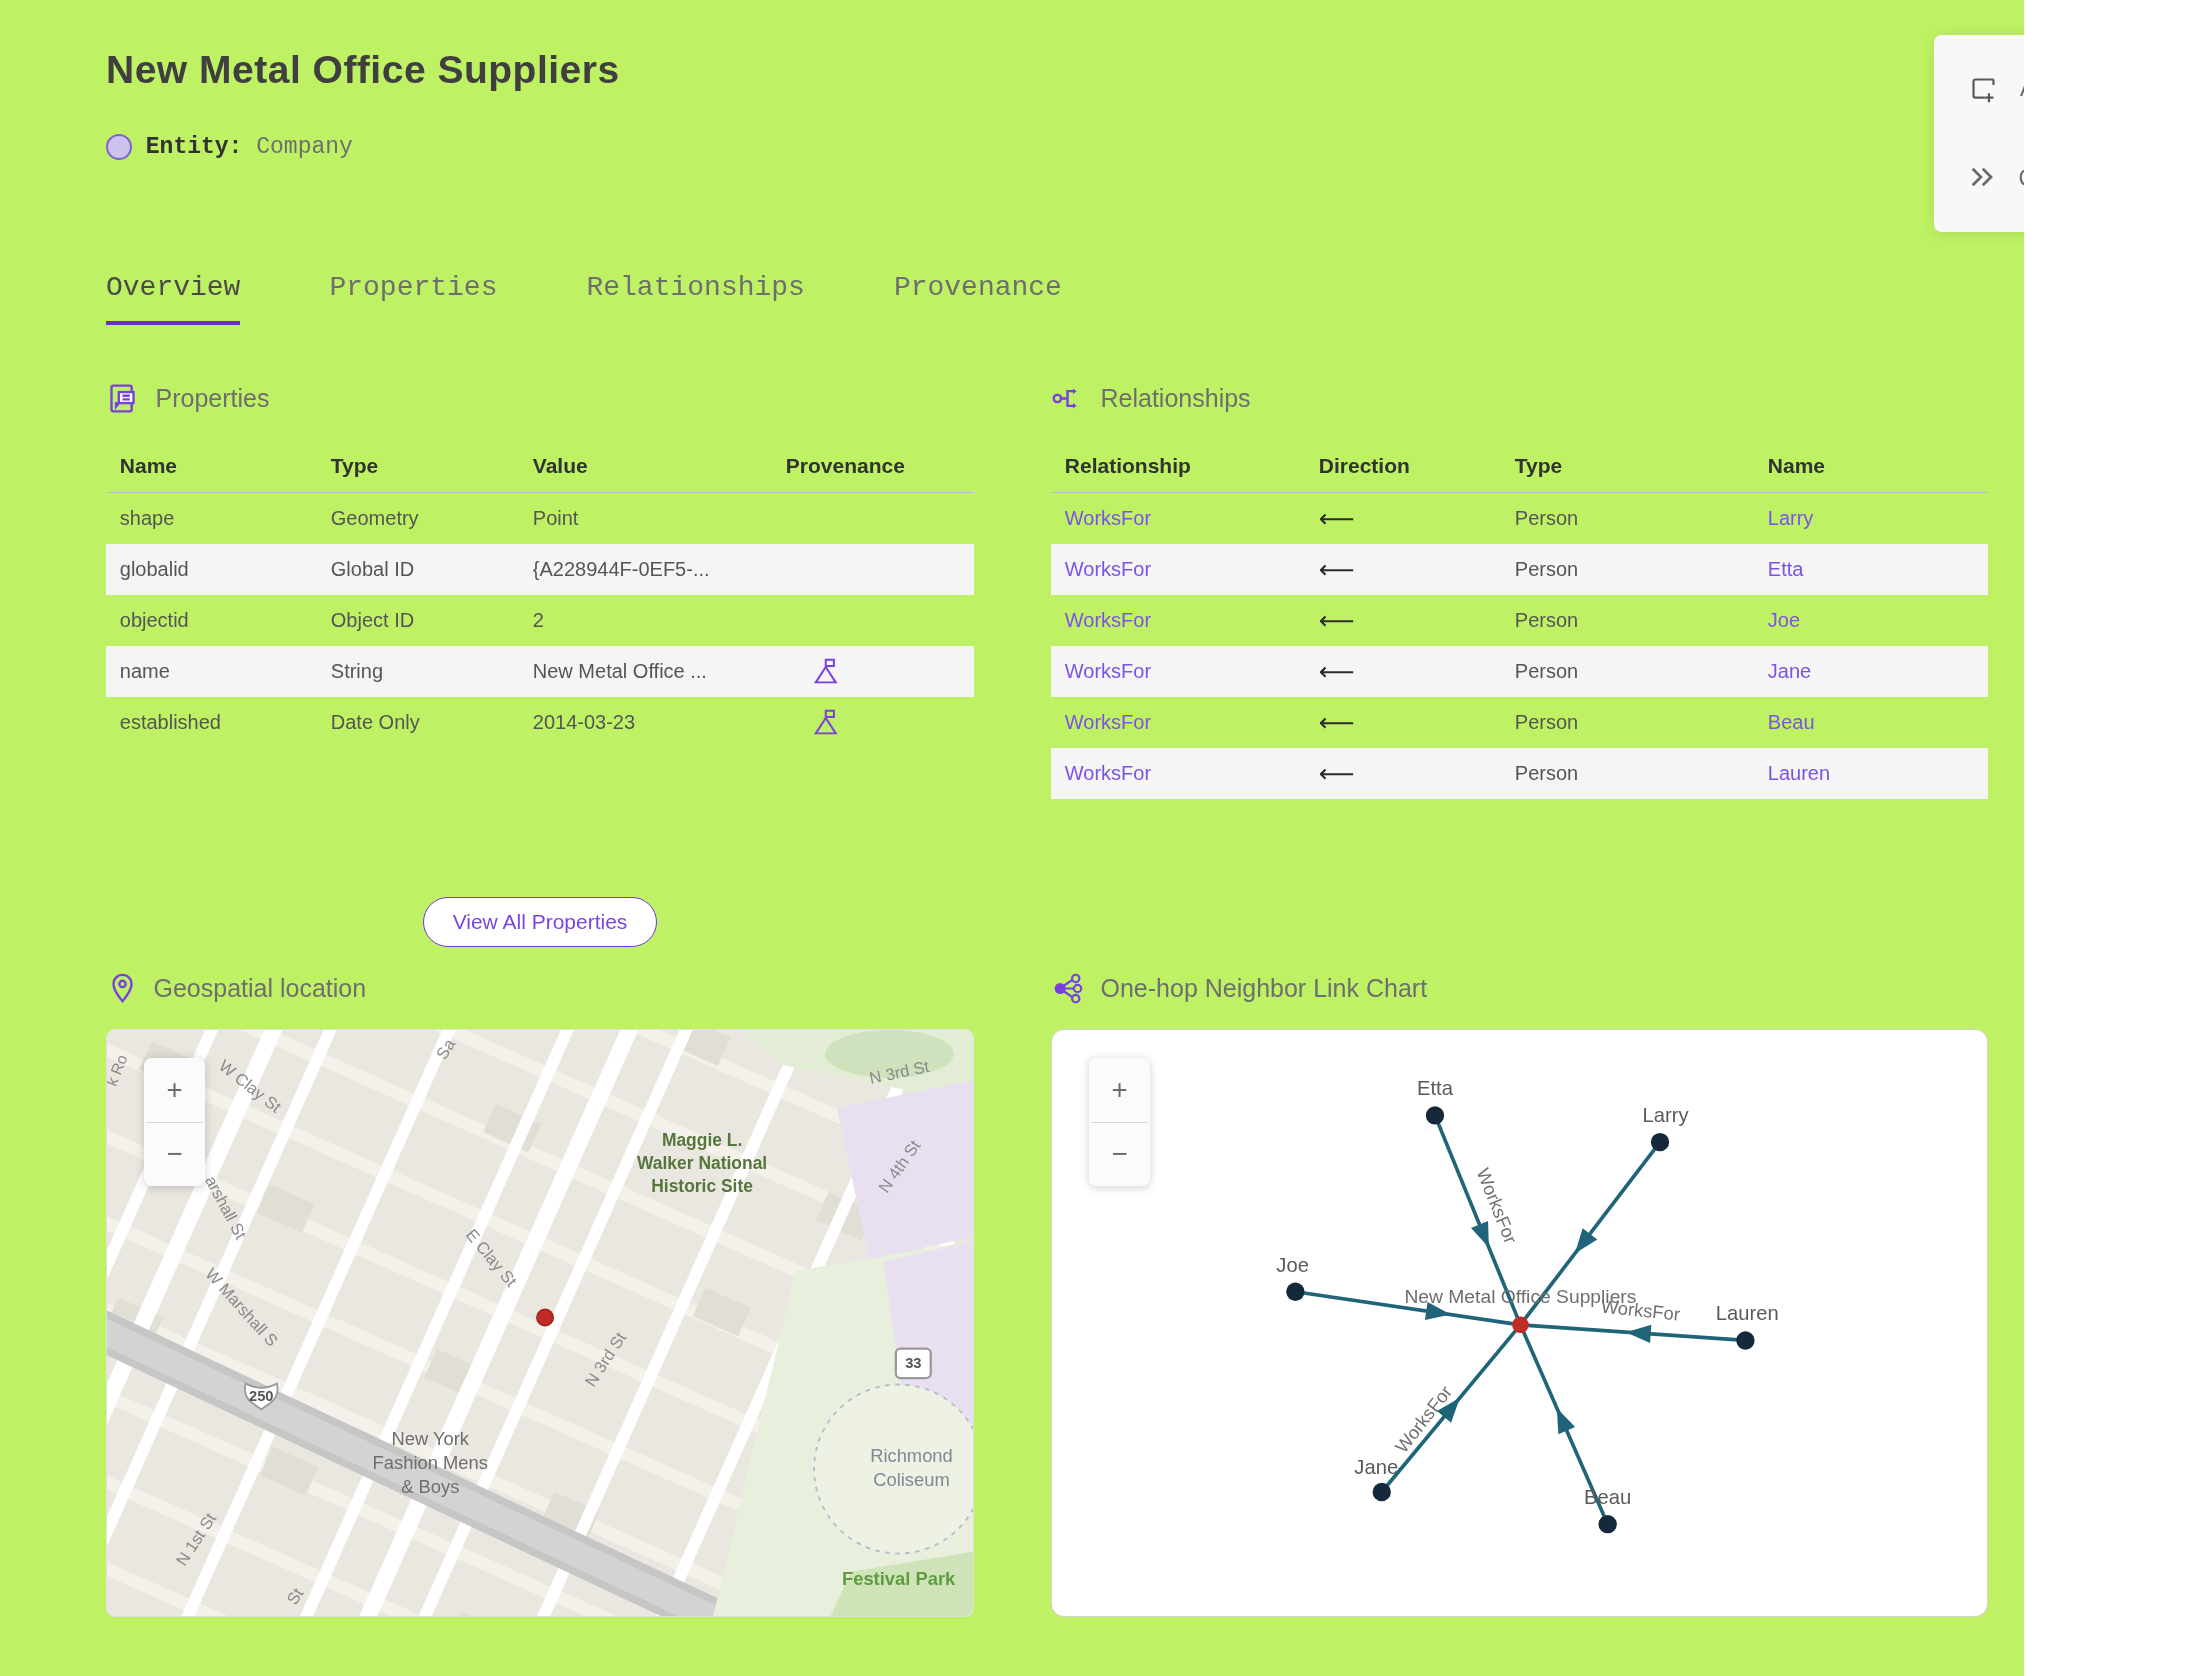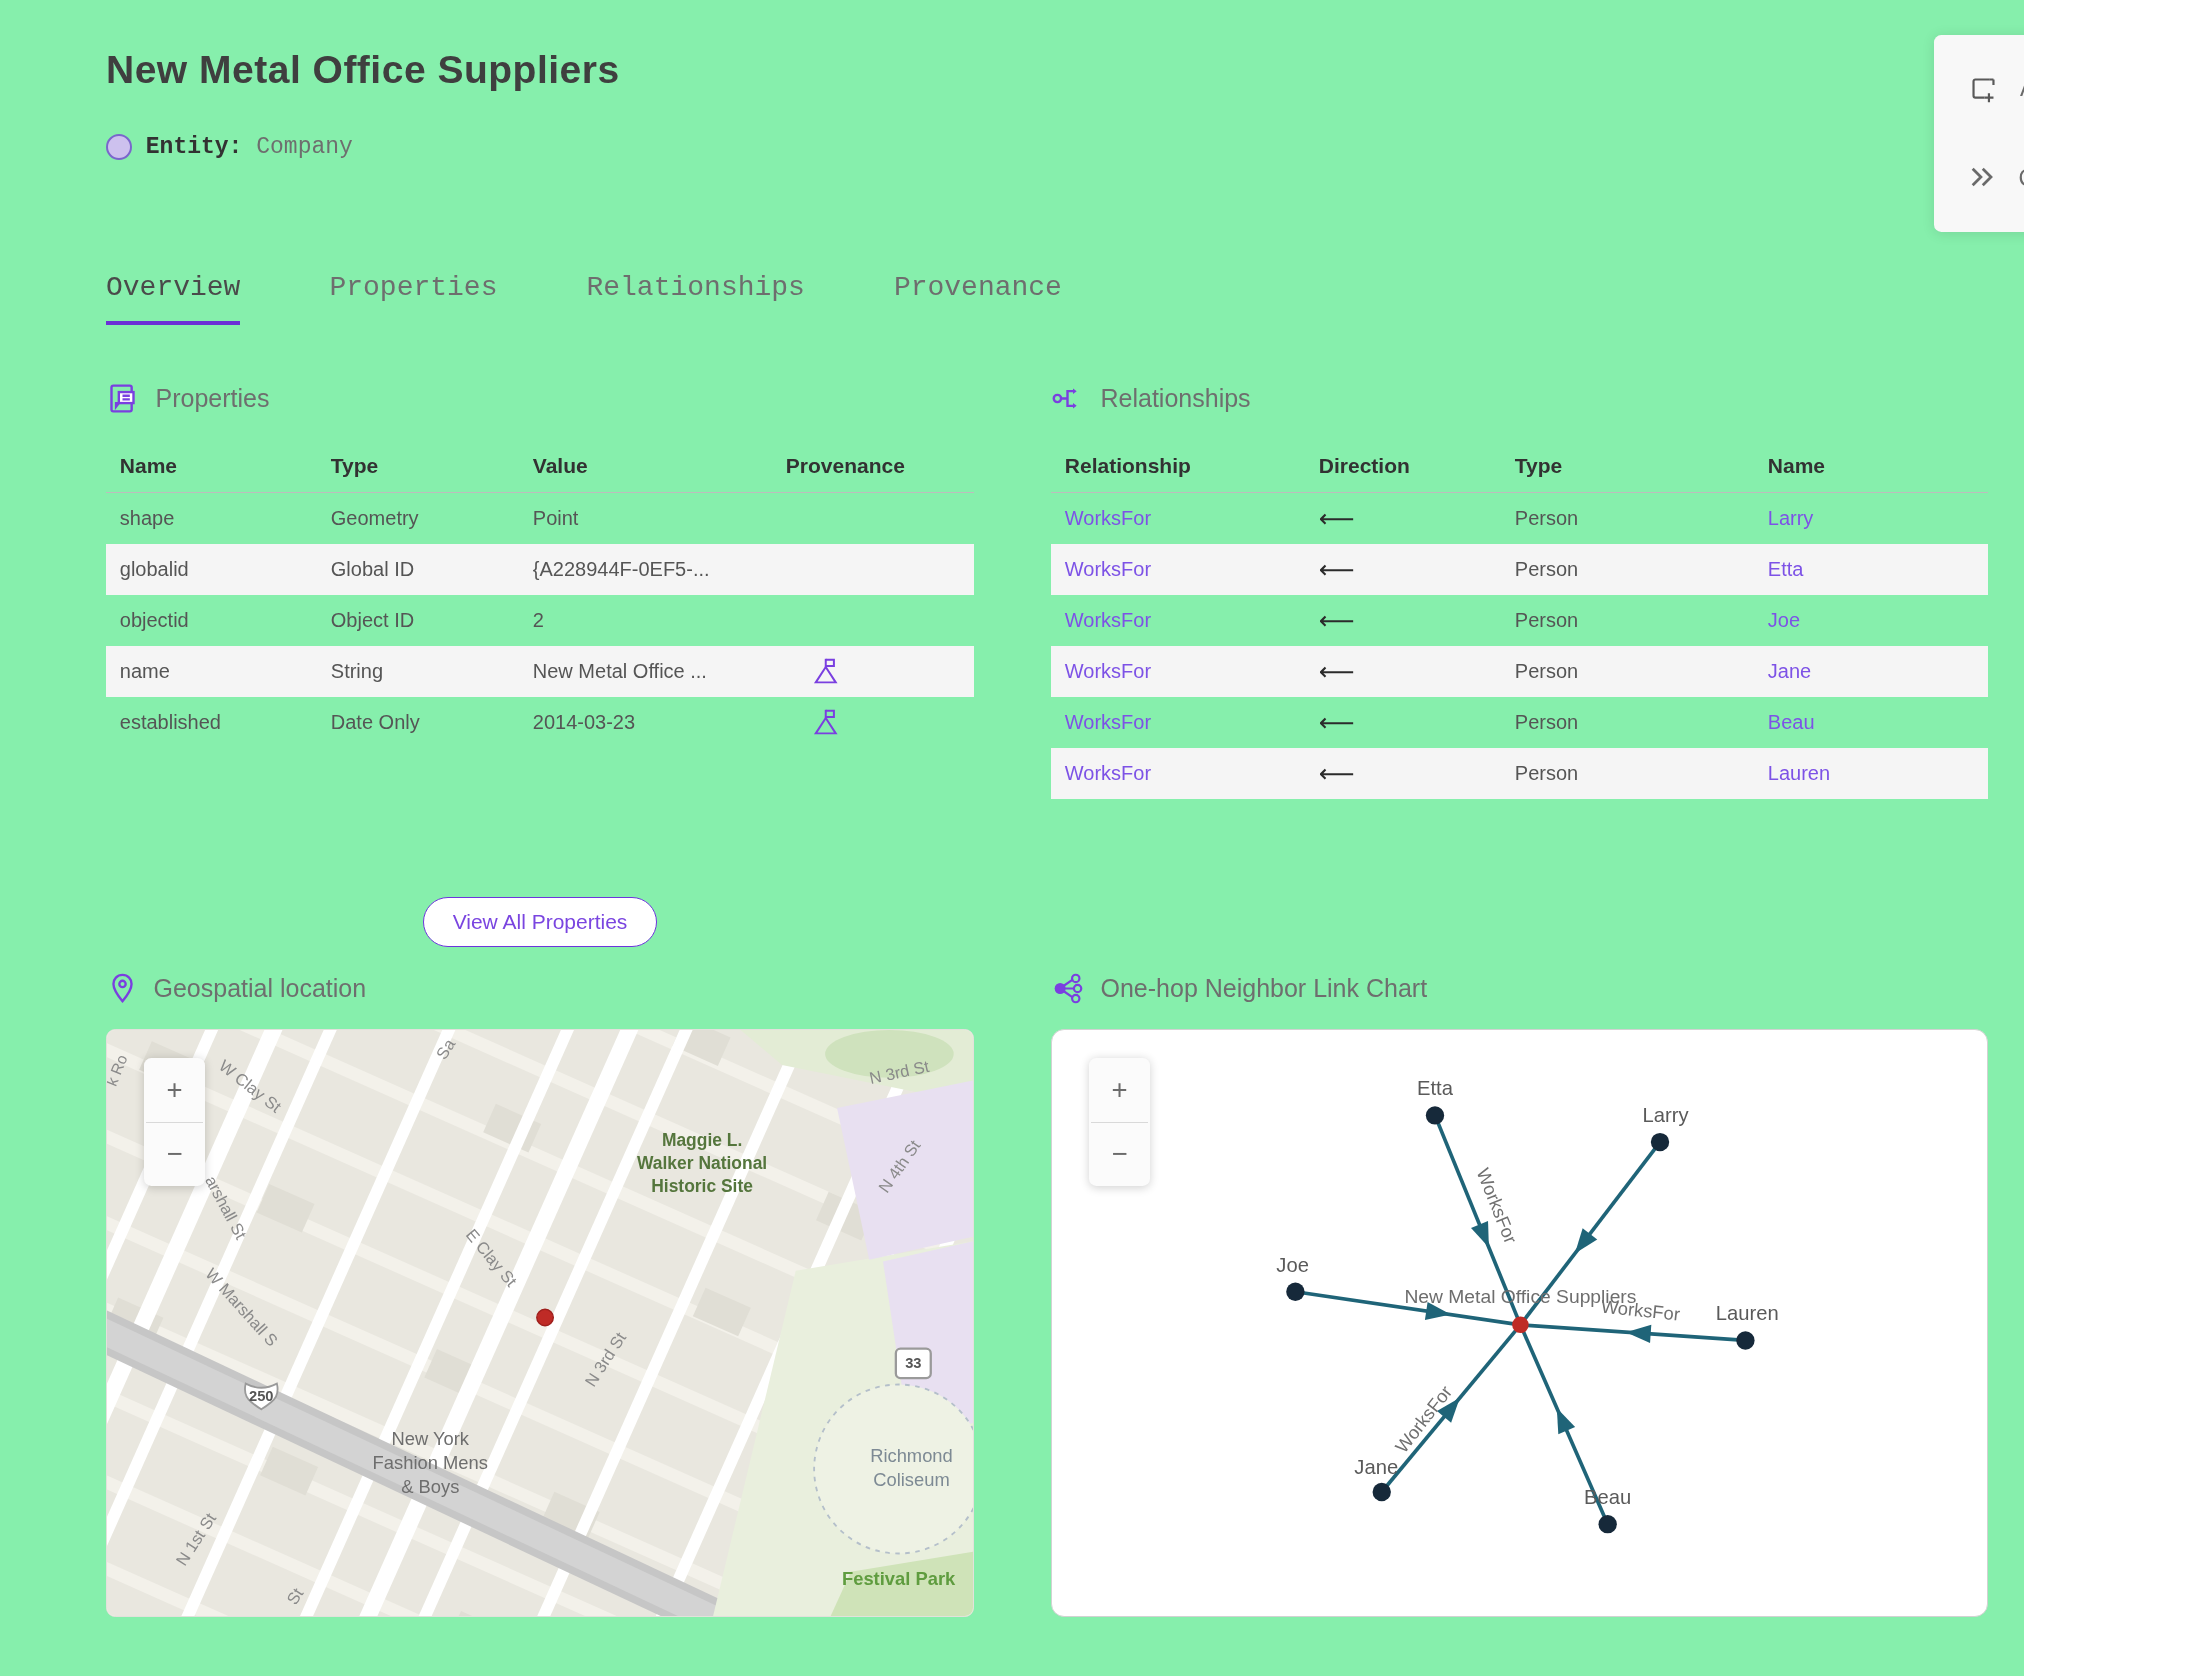--- a/index.html
+++ b/index.html
@@ -1,17 +1,17 @@
 <!DOCTYPE html>
 <html style="font-size:14.7px"><head>
 <meta charset="utf-8">
 <style>
   html,body{margin:0;padding:0;background:#ffffff;}
   body{font-family:"Liberation Sans", sans-serif;}
-  .page{position:relative;width:2024px;height:1677px;background:#86efac;overflow:hidden;}
+  .page{position:relative;width:2024px;height:1677px;background:#bef264;overflow:hidden;}
 
   .page-title{position:absolute;left:106px;top:48px;font-size:39px;font-weight:bold;color:#3f3f3f;letter-spacing:0.5px;}
   .entity-row{position:absolute;left:106px;top:134px;display:flex;align-items:center;gap:13.8px;font-size:23px;font-family:Liberation Mono, monospace;}
   .entity-dot{width:26px;height:26px;border-radius:50%;background:#cdc1ee;border:2.8px solid #7a66cc;box-sizing:border-box;}
   .entity-label{font-weight:bold;color:#323232;}
   .entity-value{color:#6e6e6e;}
 
   .actions-card{position:absolute;left:1934px;top:35px;width:231px;height:197px;background:#f8f8f8;border-radius:7.3px;
     box-shadow:0 1.8px 13px rgba(0,0,0,.10);display:flex;flex-direction:column;justify-content:space-around;padding:9.2px 0;box-sizing:border-box;}
   .action-row{display:flex;gap:22px;padding:7.3px 35px;font-size:23px;color:#6a6a6a;cursor:pointer;}

